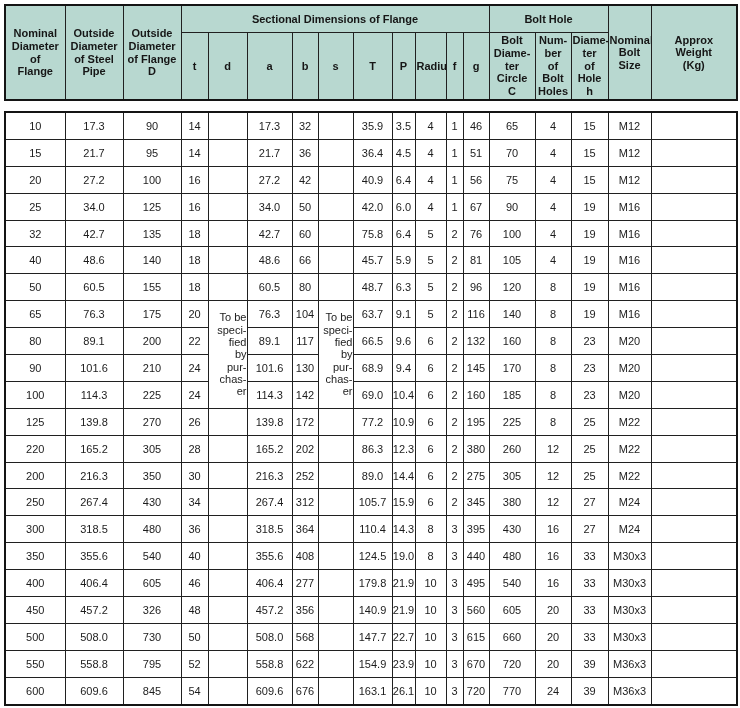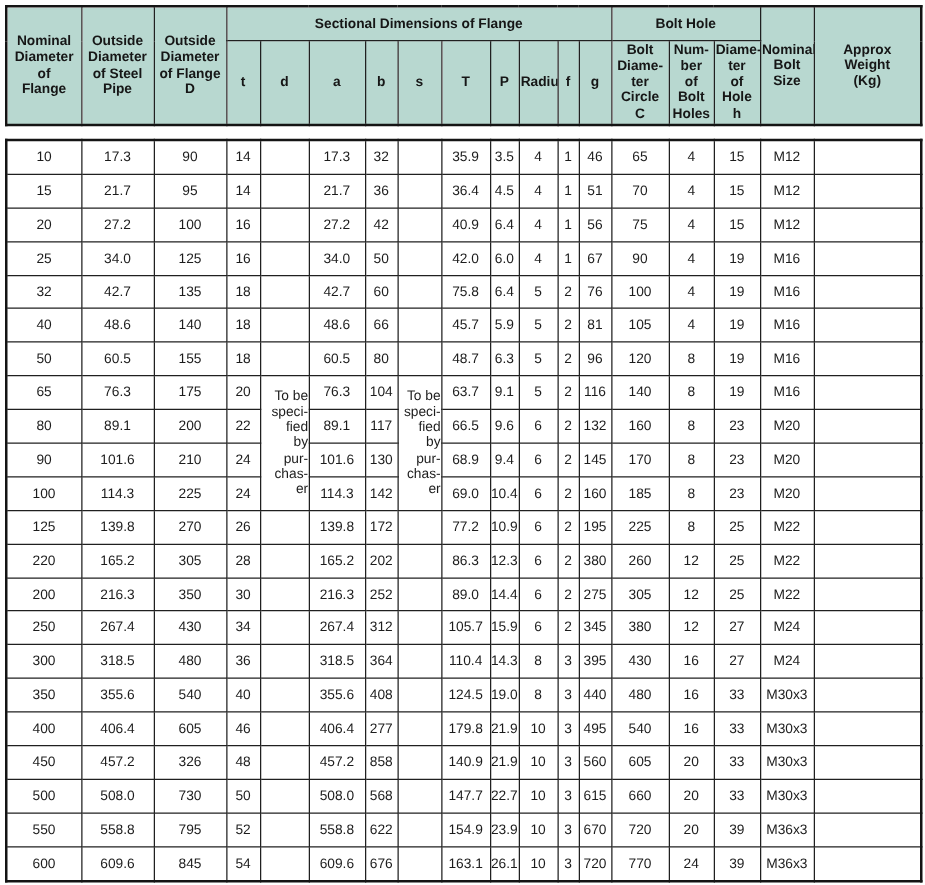--- a/index.html
+++ b/index.html
@@ -553,21 +553,21 @@
           <td>M30x3</td>
           <td></td>
         </tr>
         <tr>
           <td>450</td>
           <td>457.2</td>
           <td>326</td>
           <td>48</td>
           <td></td>
           <td>457.2</td>
-          <td>858</td>
+          <td>356</td>
           <td></td>
           <td>140.9</td>
           <td>21.9</td>
           <td>10</td>
           <td>3</td>
           <td>560</td>
           <td>605</td>
           <td>20</td>
           <td>33</td>
           <td>M30x3</td>

